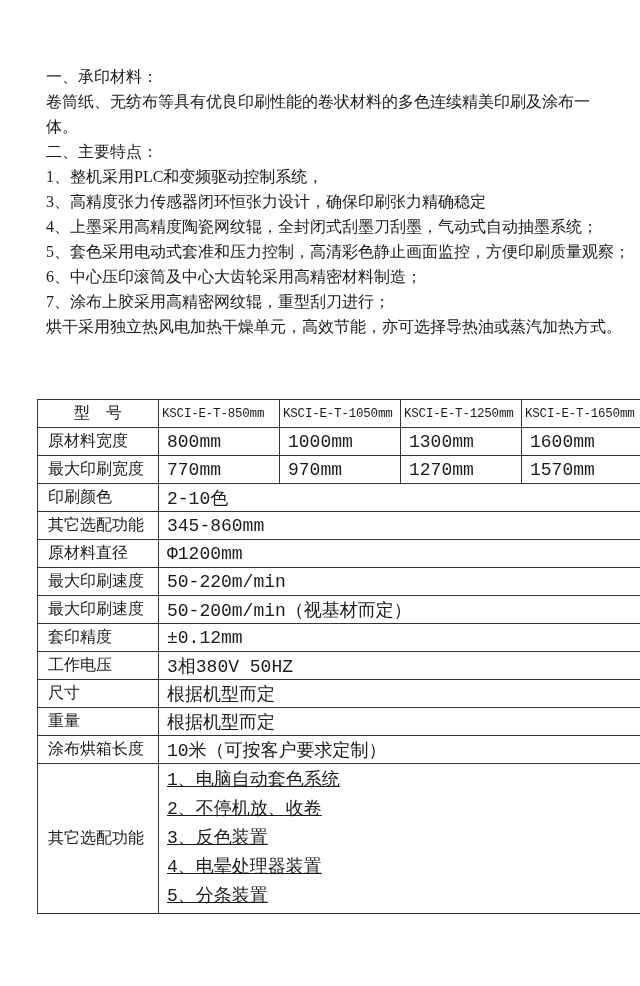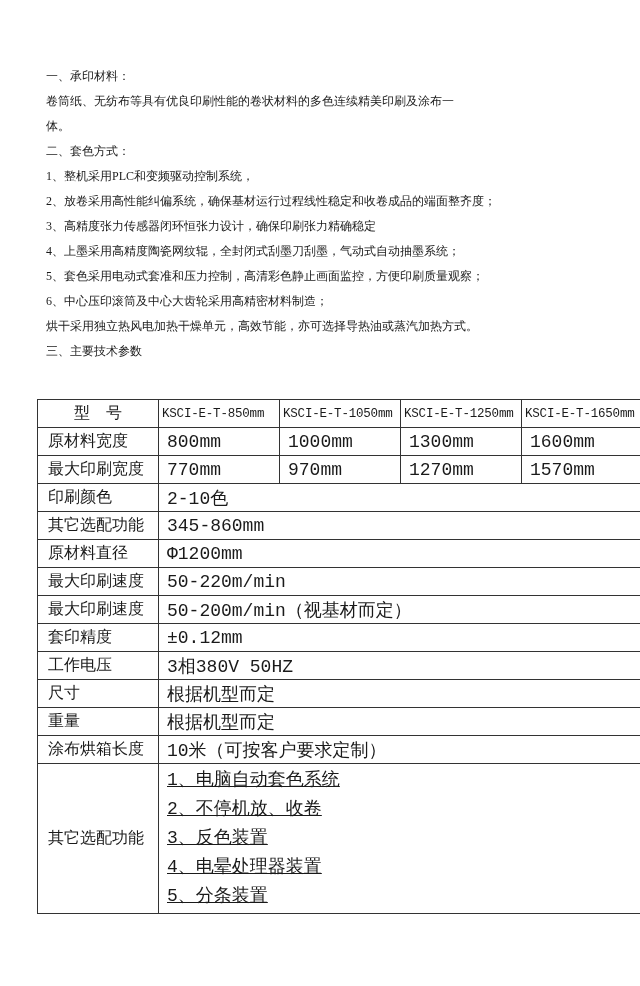--- a/index.html
+++ b/index.html
@@ -14,21 +14,21 @@
     height: 986px;
     font-family: "Liberation Serif", "DejaVu Serif", serif;
     color: #1a1a1a;
   }
   
   .textblock {
     position: absolute;
     left: 46px;
     top: 64px;
     width: 580px;
-    font-size: 12px;
+    font-size: 16px;
   }
   .tline {
     line-height: 25px;
     height: 25px;
     white-space: nowrap;
   }
   
   .spec-table {
     position: absolute;
     left: 17px;
@@ -75,29 +75,28 @@
     text-decoration: underline;
   }
 </style>
 </head>
 <body>
 
 <div class="textblock">
   <div class="tline">一、承印材料：</div>
   <div class="tline">卷筒纸、无纺布等具有优良印刷性能的卷状材料的多色连续精美印刷及涂布一</div>
   <div class="tline">体。</div>
-  <div class="tline">二、套色方式：</div>
+  <div class="tline">二、主要特点：</div>
   <div class="tline">1、整机采用PLC和变频驱动控制系统，</div>
-  <div class="tline">2、放卷采用高性能纠偏系统，确保基材运行过程线性稳定和收卷成品的端面整齐度；</div>
   <div class="tline">3、高精度张力传感器闭环恒张力设计，确保印刷张力精确稳定</div>
   <div class="tline">4、上墨采用高精度陶瓷网纹辊，全封闭式刮墨刀刮墨，气动式自动抽墨系统；</div>
   <div class="tline">5、套色采用电动式套准和压力控制，高清彩色静止画面监控，方便印刷质量观察；</div>
   <div class="tline">6、中心压印滚筒及中心大齿轮采用高精密材料制造；</div>
+  <div class="tline">7、涂布上胶采用高精密网纹辊，重型刮刀进行；</div>
   <div class="tline">烘干采用独立热风电加热干燥单元，高效节能，亦可选择导热油或蒸汽加热方式。</div>
-  <div class="tline">三、主要技术参数</div>
 </div>
 
 <table class="spec-table">
   <colgroup>
     <col style="width:121px">
       <col style="width:121px">
       <col style="width:121px">
       <col style="width:121px">
       <col style="width:122px">
   </colgroup>

